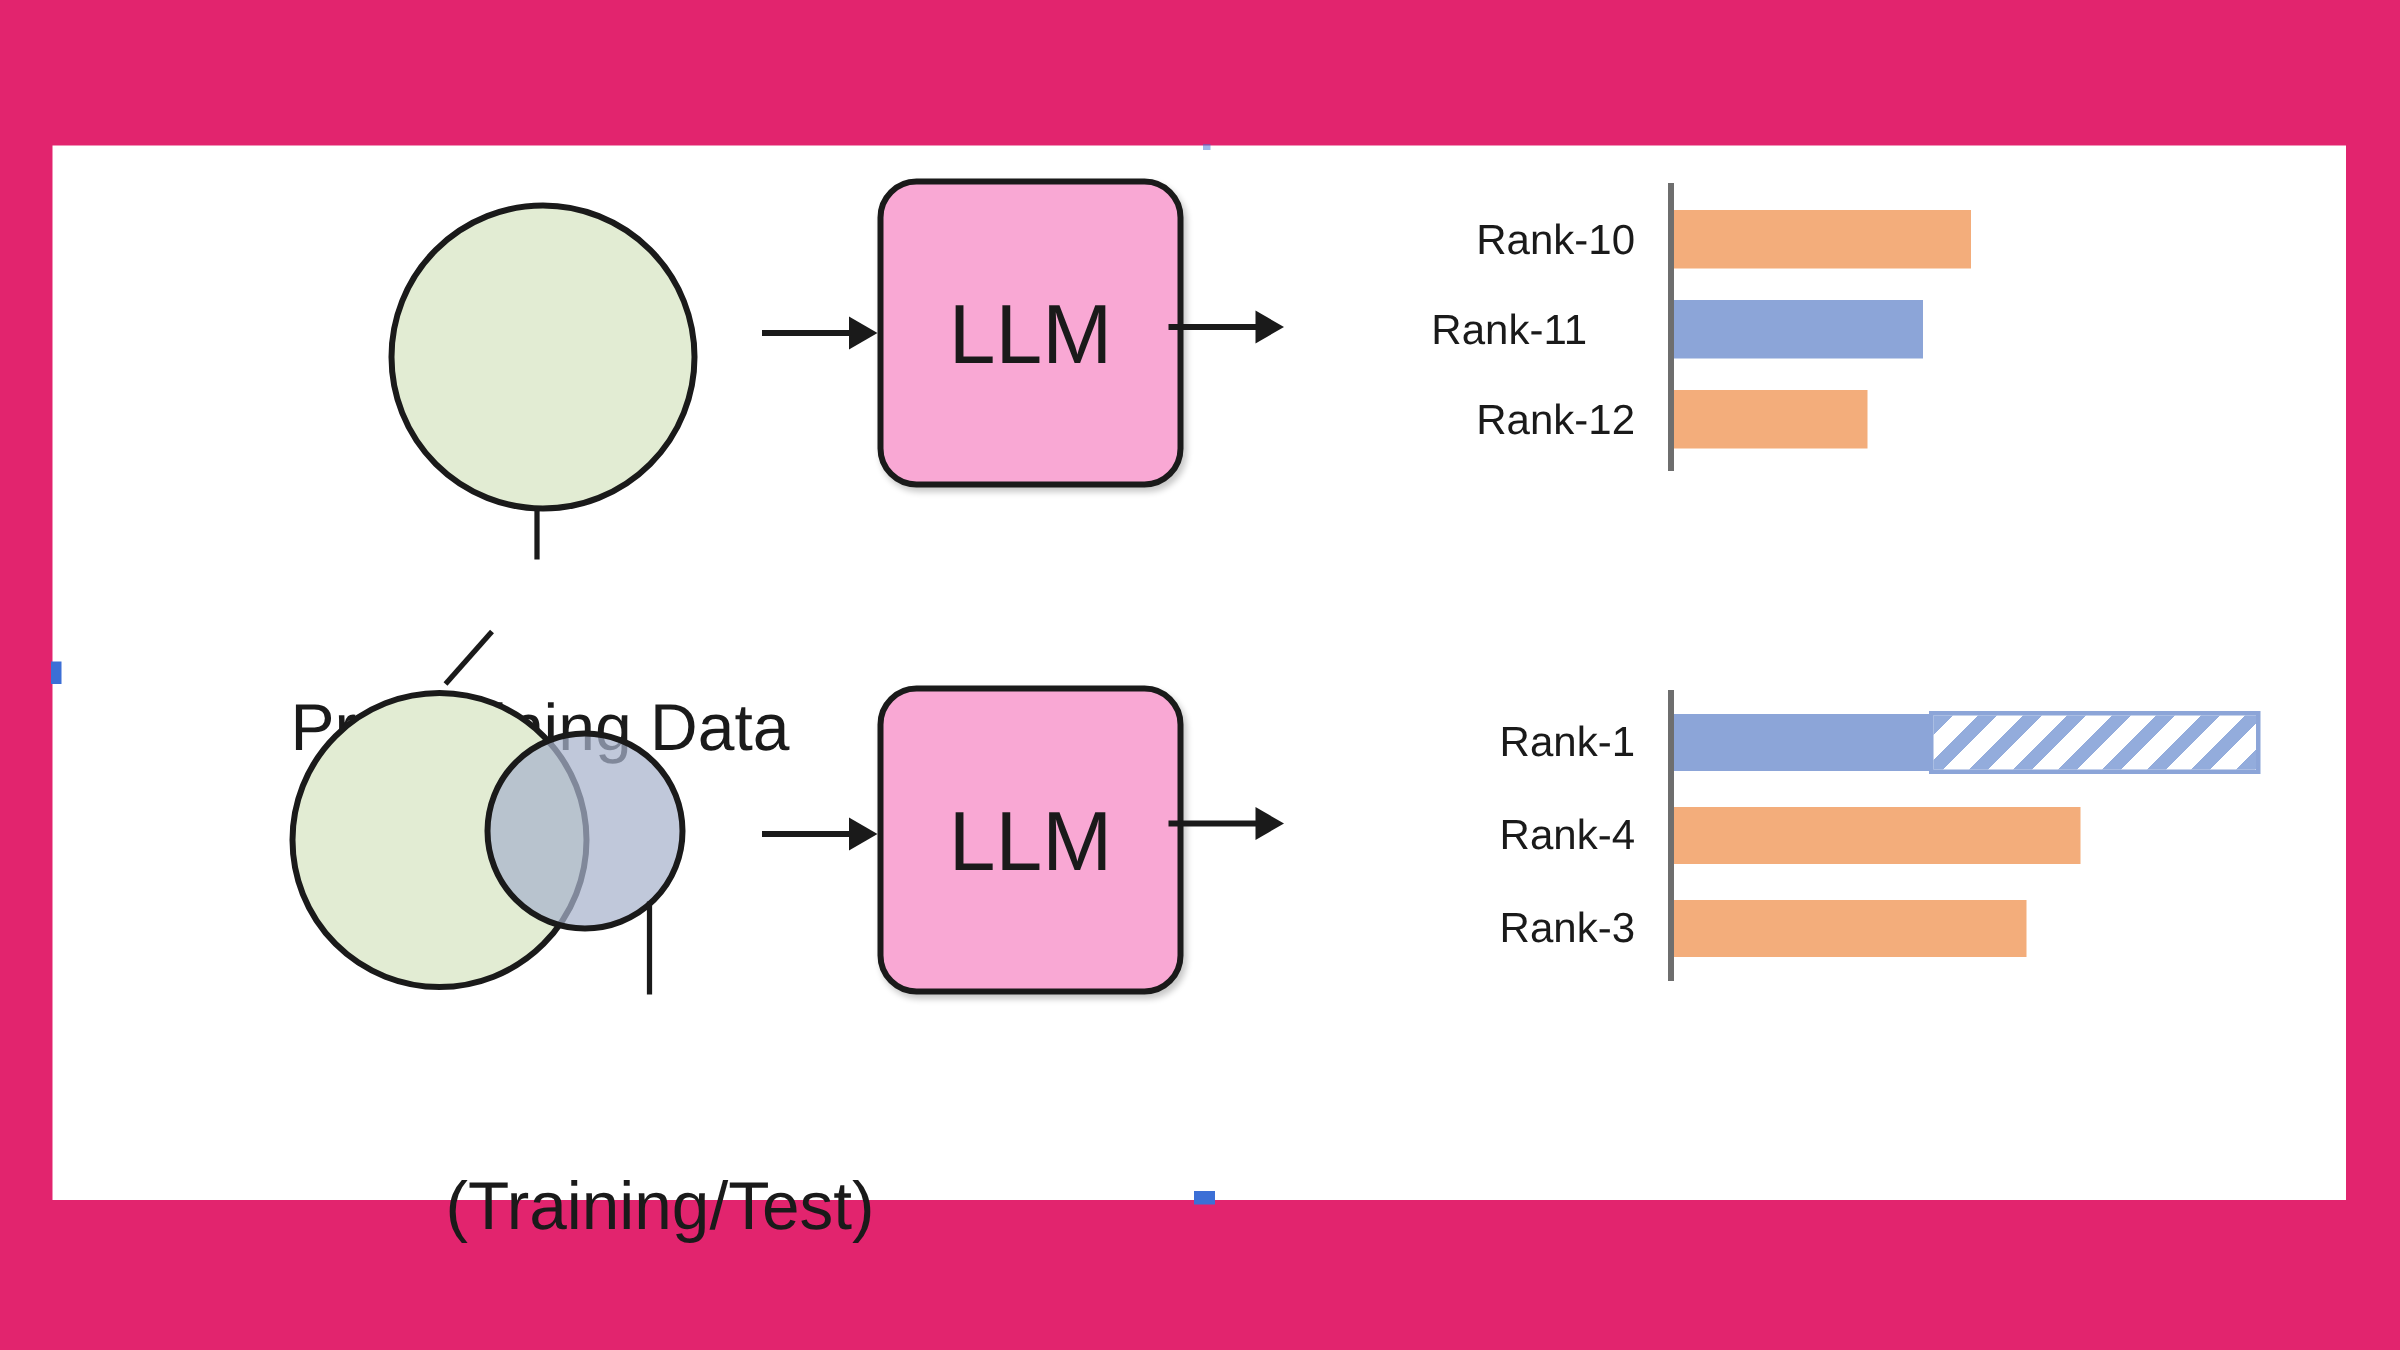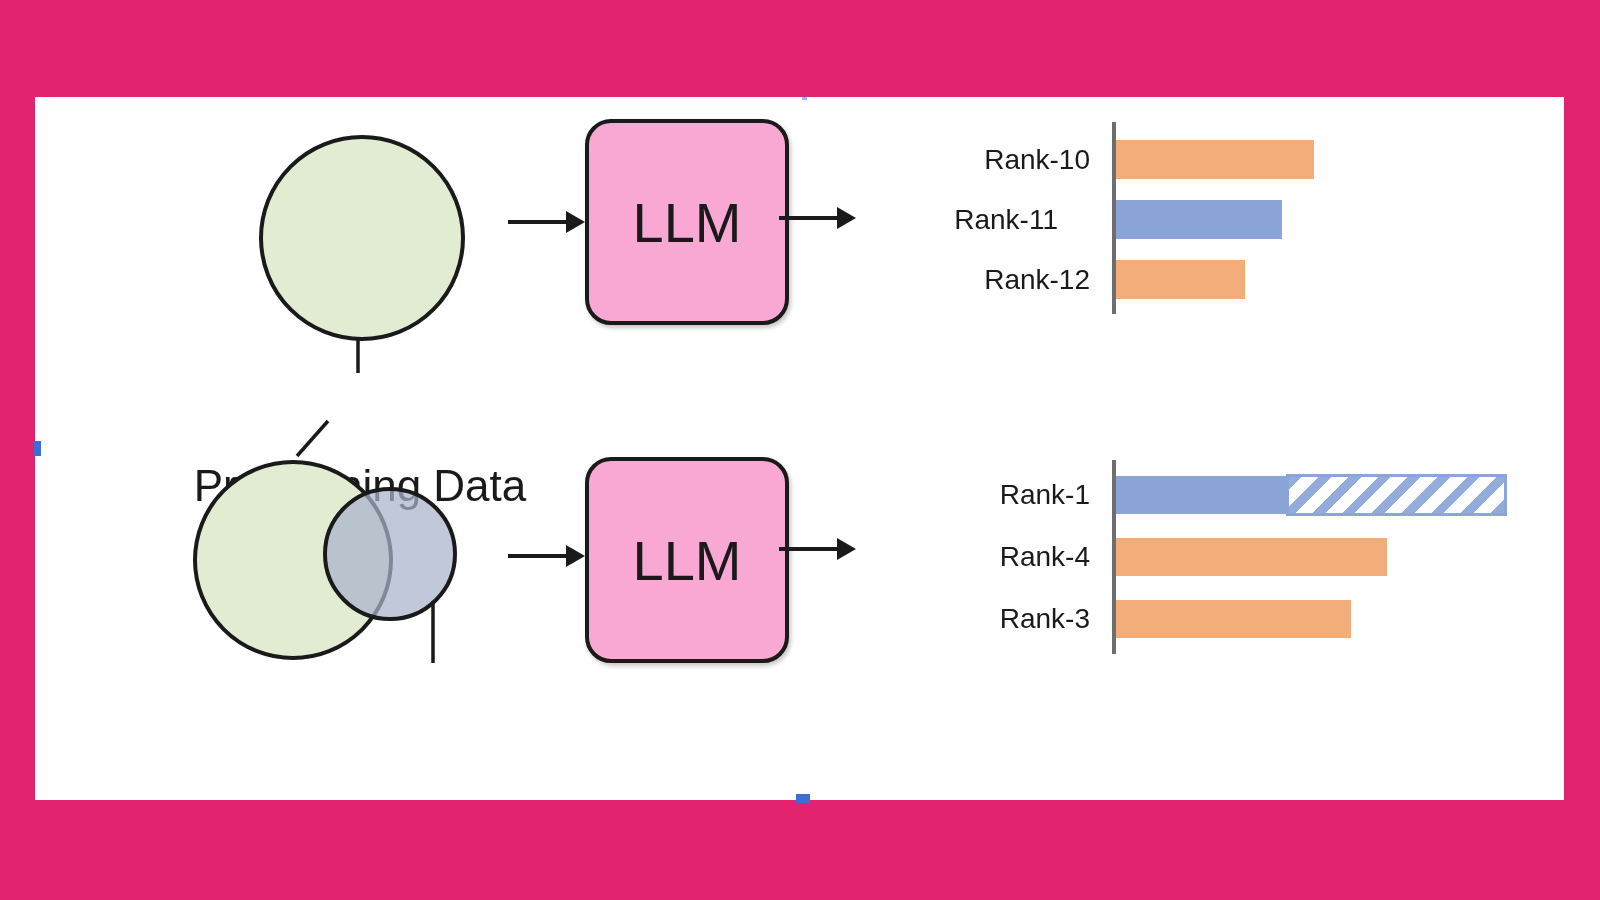--- a/index.html
+++ b/index.html
@@ -97,20 +97,21 @@
     <div class="txt label-pretraining">Pre-training Data</div>
 
     <svg class="abs" style="left:105px; top:303px;" width="340" height="280" viewBox="0 0 340 280">
       <line x1="188" y1="21" x2="157" y2="56" style="stroke:var(--ink-black); stroke-width:3.5"></line>
       <circle cx="153" cy="160" r="98" style="fill:var(--circle-green-fill); stroke:var(--ink-black); stroke-width:4"></circle>
       <circle cx="250" cy="154" r="65" style="fill:var(--circle-bluegray-fill); fill-opacity:0.72; stroke:var(--ink-black); stroke-width:4"></circle>
       <line x1="293" y1="201" x2="293" y2="263" style="stroke:var(--ink-black); stroke-width:3.5"></line>
     </svg>
 
     <div class="txt label-benchmark">
+      <div>(Training/Test)</div>
     </div>
   </div>
 
   <div id="llm-box-top" class="llm-box">
     <span>LLM</span>
   </div>
   <div id="llm-box-bottom" class="llm-box">
     <span>LLM</span>
   </div>
 

